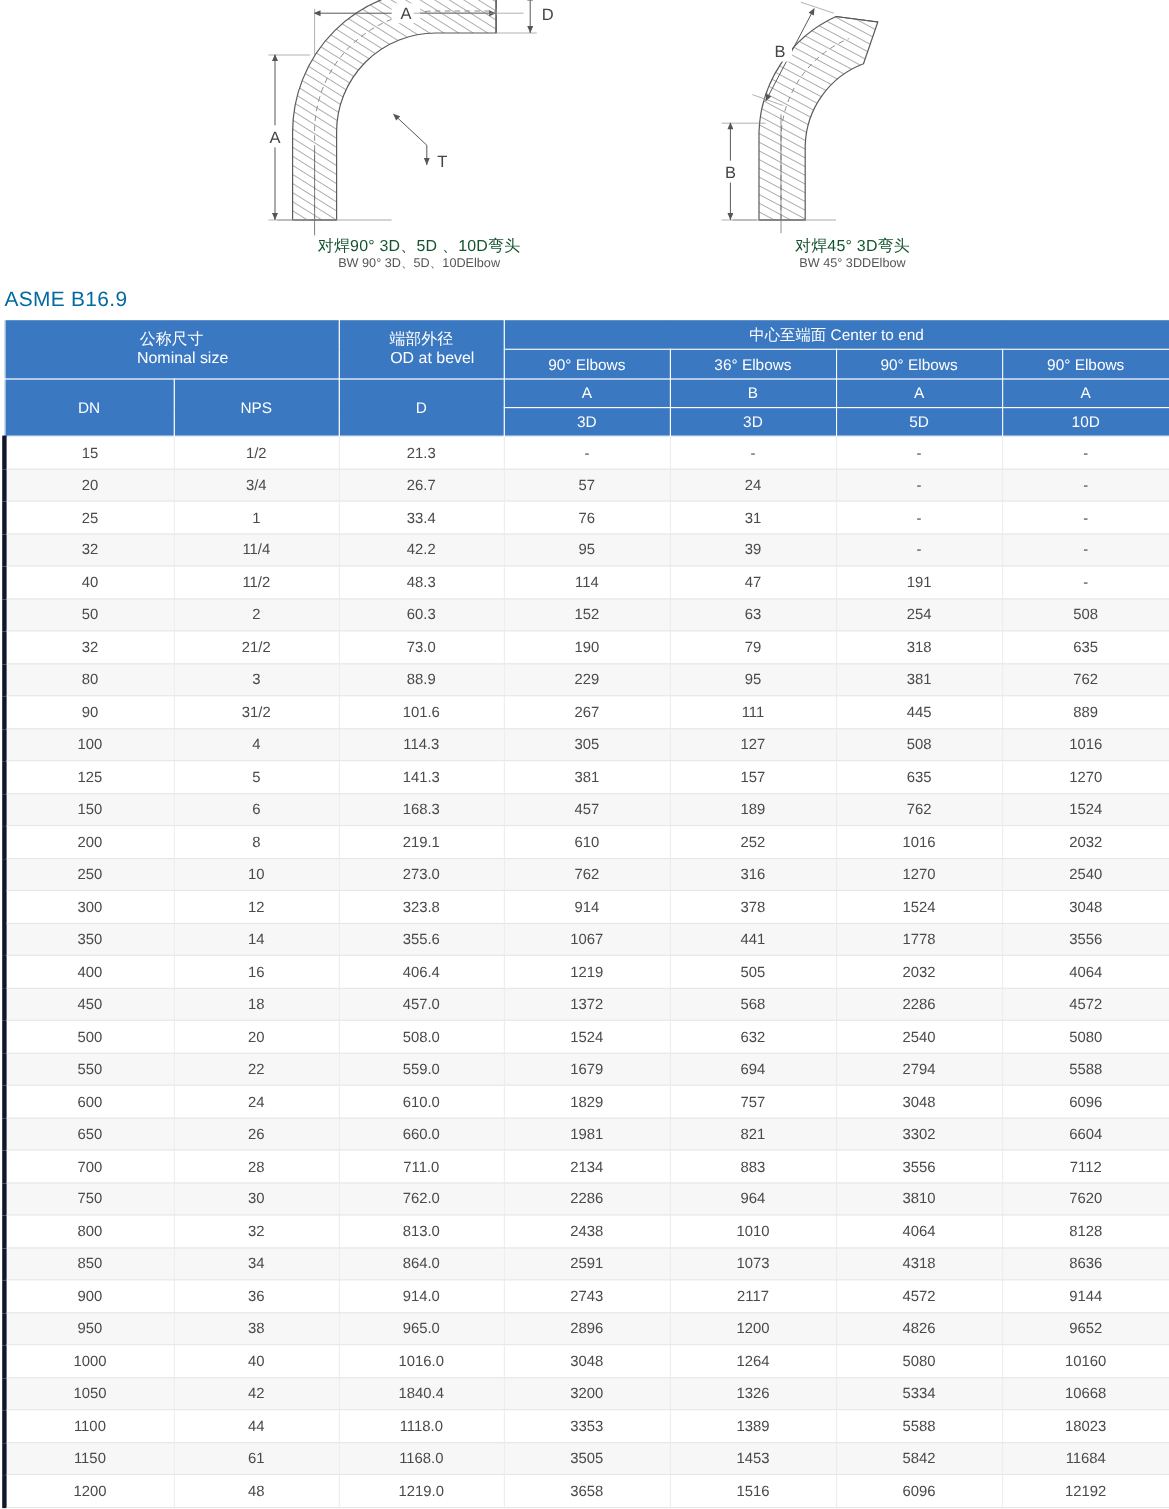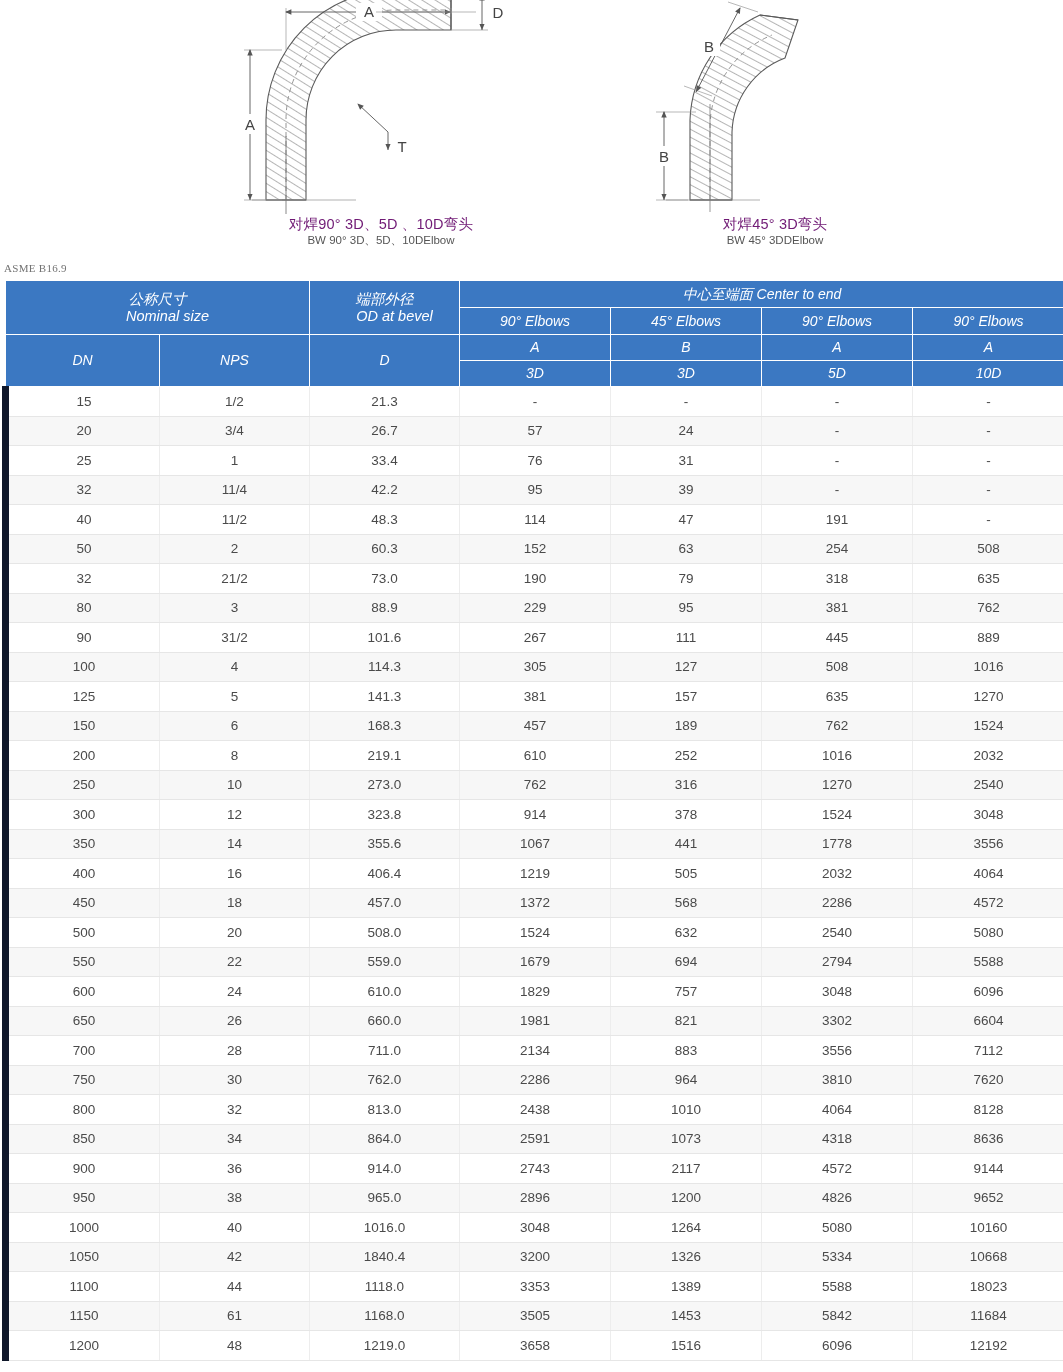--- a/index.html
+++ b/index.html
@@ -25,39 +25,38 @@
   .fig {
     position: absolute;
     text-align: center;
   }
   .fig-90 { left: 236px; top: 0px; width: 290px; }
   .fig-45 { left: 640px; top: 0px; width: 270px; }
 
   .fig-svg-wrap { height: 216px; }
   .cap-cn {
     font-size: 14.5px;
-    color: #701a75;
+    color: #14532d;
     letter-spacing: .2px;
     line-height: 17px;
     white-space: nowrap;
   }
   .cap-en {
     font-size: 11.5px;
     color: #555;
     line-height: 15px;
     white-space: nowrap;
   }
 
   
   .std-title {
-    font-size: 11px;
-    color: #737373;
+    font-size: 19px;
+    color: #0369a1;
     padding: 0 0 6px 4px;
     letter-spacing: .3px;
-    font-family: Liberation Serif, serif;
   }
 
   
   table.spec {
     width: 1059px;
     margin-left: 2px;
     border-collapse: collapse;
     table-layout: fixed;
     font-size: 13.5px;
   }
@@ -66,41 +65,40 @@
     vertical-align: middle;
     padding: 0;
   }
   thead th {
     background: #3b78c2;
     color: #ffffff;
     font-weight: normal;
     border: 1px solid #ffffff;
     font-size: 14px;
     line-height: 17px;
-    font-style: italic;
   }
   thead th.grp2 { height: 54px; font-size: 14.5px; }
   thead th.sub  { height: 26px; }
   thead th.dn   { height: 44px; }
   .hdr-cn { display: block; }
   .hdr-en { display: block; padding-left: 20px; }
   .c2e-line { white-space: nowrap; text-align: right; }
 
   tbody td {
     height: 29.5px;
     border-top: 1px solid #e6e6e6;
     border-bottom: 1px solid #e6e6e6;
     border-left: 1px solid #ededed;
     border-right: 1px solid #ededed;
     color: #4a4a4a;
     font-size: 13.5px;
     background: #ffffff;
   }
   tbody tr.alt td { background: #f7f7f7; }
-  tbody tr td:first-child { border-left: 7px solid #0f172a; text-align: center; }
+  tbody tr td:first-child { border-left: 4px solid #0f172a; text-align: center; }
   tbody tr td:last-child  { border-right: 1px solid #e6e6e6; }
 </style>
 </head>
 <body>
 
 <div class="figures">
 
   <div class="fig fig-90">
     <div class="fig-svg-wrap">
       <svg width="290" height="216" viewBox="0 0 290 216">
@@ -210,21 +208,21 @@
       <th class="grp2" rowspan="2">
         <span class="hdr-cn">端部外径</span>
         <span class="hdr-en">OD at bevel</span>
       </th>
       <th class="sub" colspan="4">
         <span class="c2e-line">中心至端面  Center to end</span>
       </th>
     </tr>
     <tr>
       <th class="sub">90° Elbows</th>
-      <th class="sub">45° Elbows</th>
+      <th class="sub">36° Elbows</th>
       <th class="sub">90° Elbows</th>
       <th class="sub">90° Elbows</th>
     </tr>
     <tr>
       <th class="dn" rowspan="2">DN</th>
       <th class="dn" rowspan="2">NPS</th>
       <th class="dn" rowspan="2">D</th>
       <th class="sub">A</th>
       <th class="sub">B</th>
       <th class="sub">A</th>

